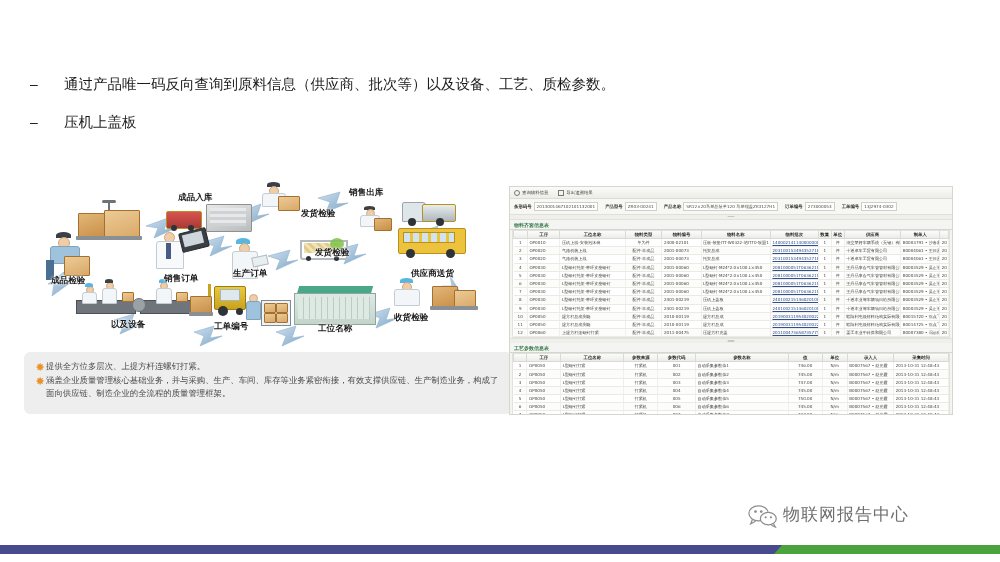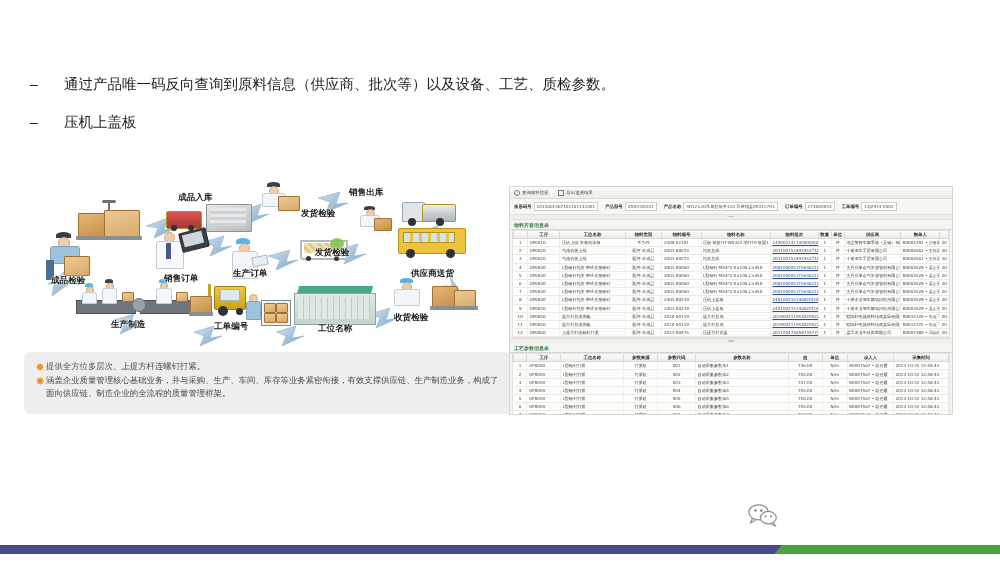--- a/index.html
+++ b/index.html
@@ -312,21 +312,21 @@
 
     <div class="dgm-label" style="left:160px;top:12px;">成品入库</div>
     <div class="dgm-label" style="left:247px;top:28px;margin-left:36px;">发货检验</div>
     <div class="dgm-label" style="left:331px;top:7px;">销售出库</div>
     <div class="dgm-label" style="left:33px;top:95px;">成品检验</div>
     <div class="dgm-label" style="left:146px;top:93px;">销售订单</div>
     <div class="dgm-label" style="left:215px;top:88px;">生产订单</div>
     <div class="dgm-label" style="left:297px;top:67px;">发货检验</div>
     <div class="dgm-label" style="left:393px;top:88px;">供应商送货</div>
     <div class="dgm-label" style="left:376px;top:132px;">收货检验</div>
-    <div class="dgm-label" style="left:93px;top:139px;">生产制造</div>
+    <div class="dgm-label" style="left:93px;top:139px;">以及设备</div>
     <div class="dgm-label" style="left:196px;top:141px;">工单编号</div>
     <div class="dgm-label" style="left:300px;top:143px;">工位名称</div>
   </div>
 
   <div class="notebox">
     <div class="note-row">
       <span class="note-bullet">✸</span>
       <span class="note-txt">提供全方位多层次、上提方杆连螺钉打紧。</span>
     </div>
     <div class="note-row">
@@ -706,17 +706,18 @@
         <ellipse cx="12" cy="10" rx="11" ry="8.5" fill="none" stroke="#8d8d8d" stroke-width="1.4"></ellipse>
         <path d="M5 17 L3 22 L8.5 19" fill="none" stroke="#8d8d8d" stroke-width="1.4"></path>
         <circle cx="8.5" cy="8" r="1.5" fill="#8d8d8d"></circle>
         <circle cx="15" cy="8" r="1.5" fill="#8d8d8d"></circle>
         <ellipse cx="23" cy="16" rx="9" ry="7" fill="#fff" stroke="#8d8d8d" stroke-width="1.4"></ellipse>
         <path d="M29 22 L31 25.5 L26.5 23.5" fill="none" stroke="#8d8d8d" stroke-width="1.4"></path>
         <circle cx="20" cy="14.5" r="1.2" fill="#8d8d8d"></circle>
         <circle cx="26" cy="14.5" r="1.2" fill="#8d8d8d"></circle>
       </svg>
     </span>
+    <span class="wm-txt">物联网报告中心</span>
   </div>
 
   <div class="bar-purple"></div>
   <div class="bar-green"></div>
 </div>
 
 </body></html>

